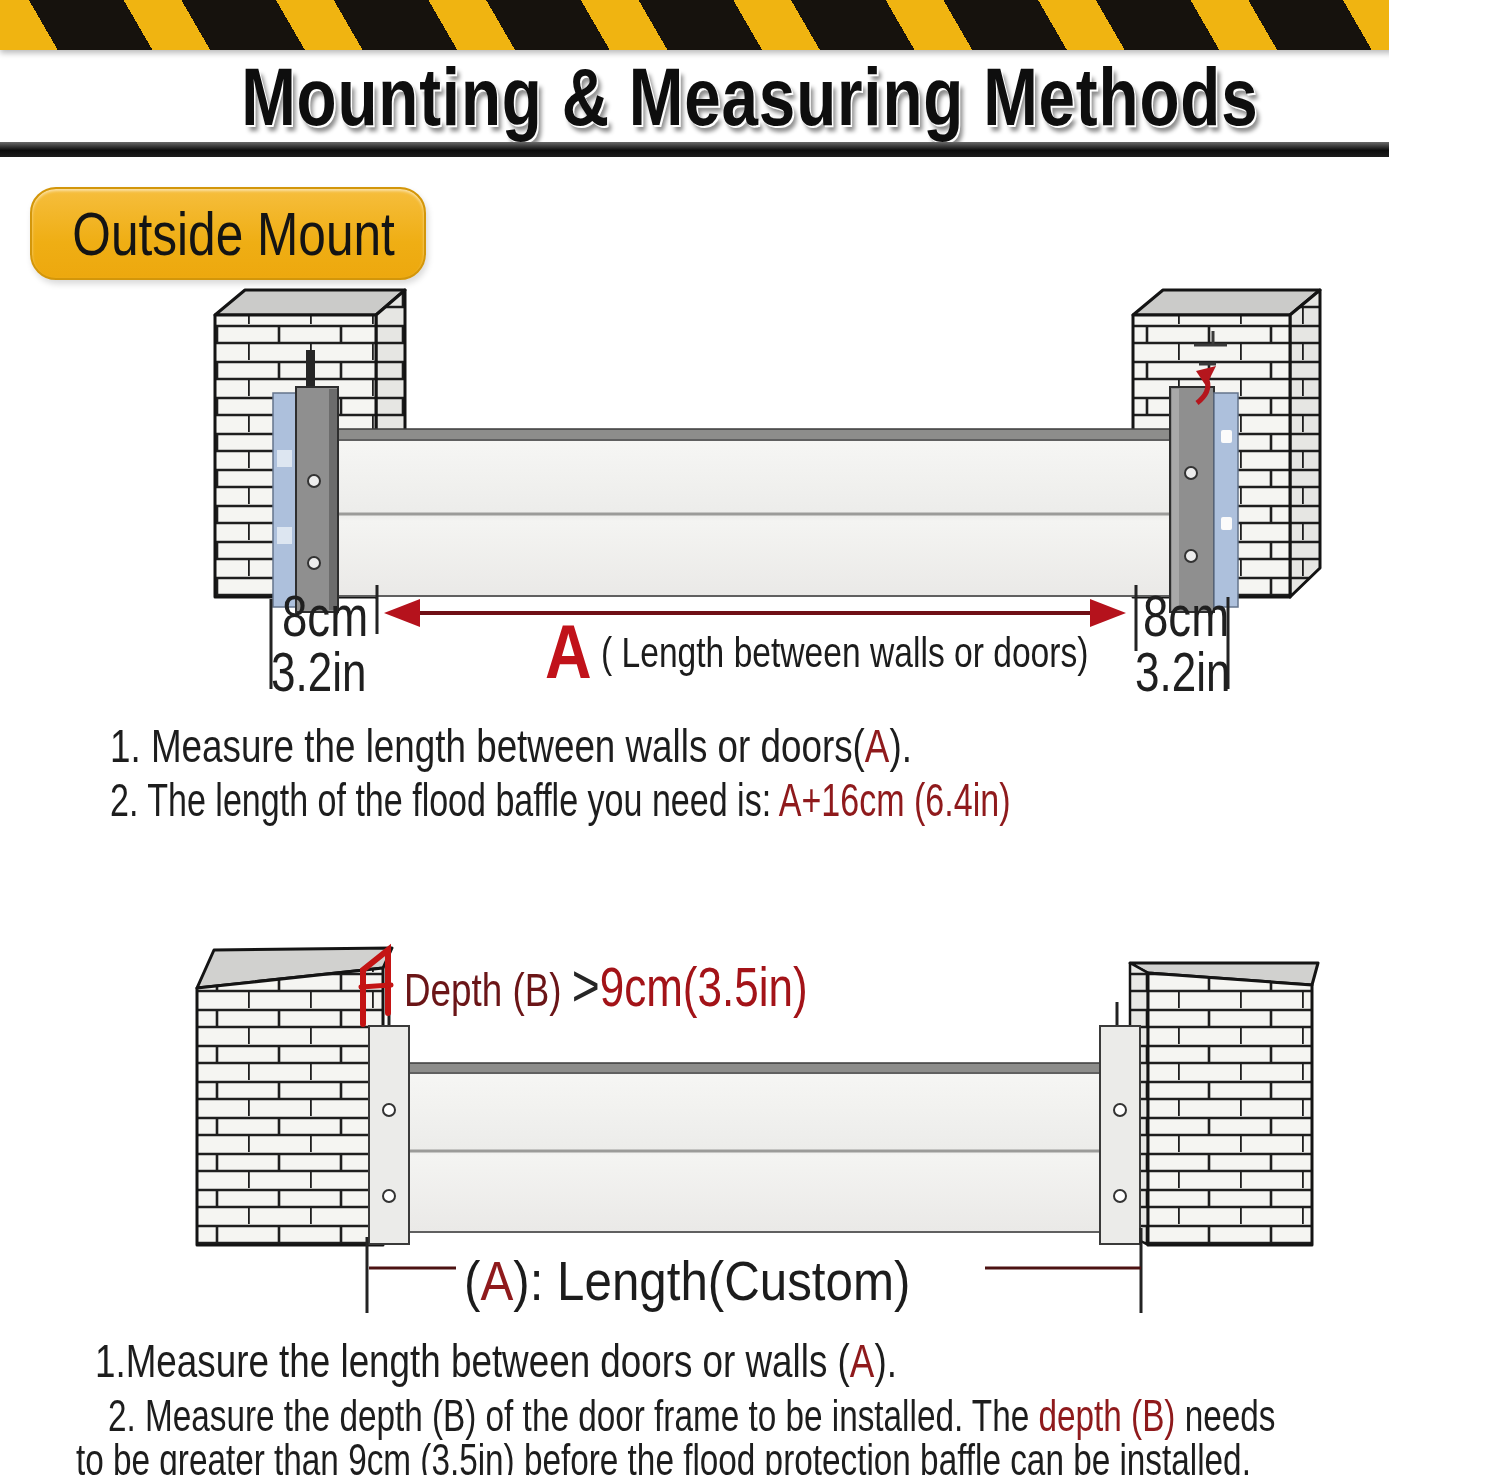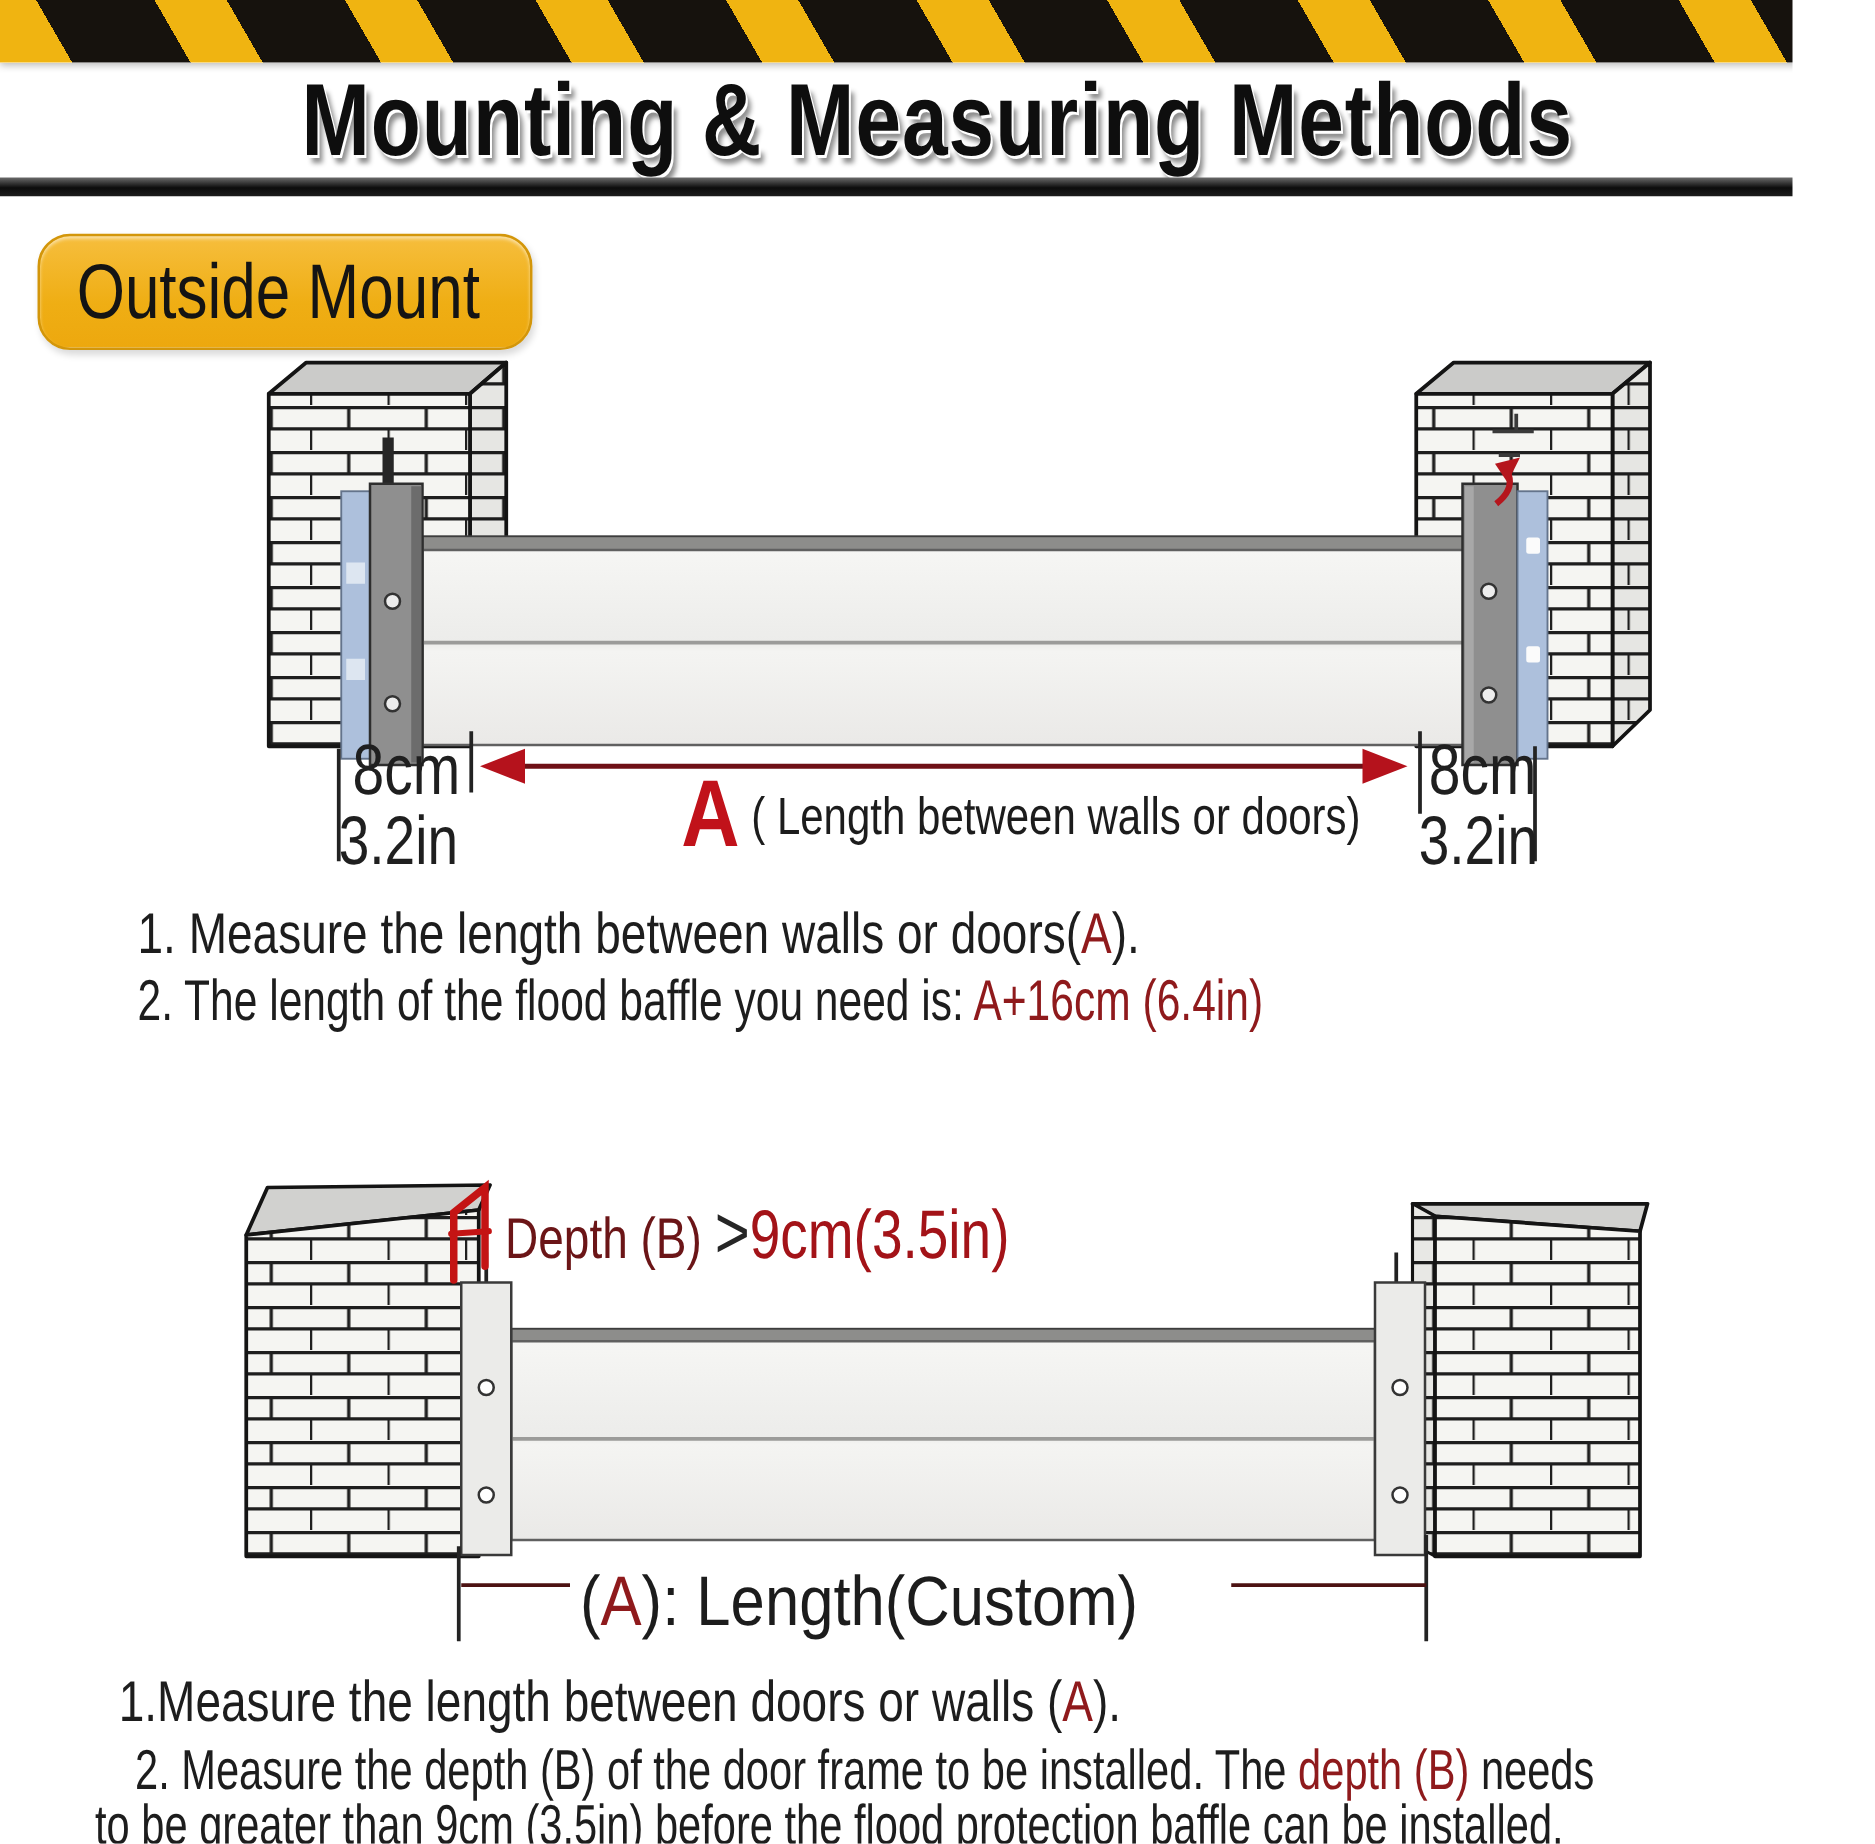--- a/index.html
+++ b/index.html
@@ -1,35 +1,35 @@
 <!DOCTYPE html>
 <html><head>
 <meta charset="utf-8">
 <style>
   html,body { margin:0; padding:0; background:#ffffff; }
   .page { position:relative; width:1389px; height:1475px; background:#ffffff; overflow:hidden;
-          font-family:"Liberation Sans", sans-serif;padding-left:45px; }
+          font-family:"Liberation Sans", sans-serif; }
   .abs { position:absolute; }
   .sq   { transform:scaleX(0.80); transform-origin:0 0; white-space:nowrap; }
   .sq74 { transform:scaleX(0.74); transform-origin:0 0; white-space:nowrap; }
   .sq88 { transform:scaleX(0.88); transform-origin:0 0; white-space:nowrap; }
 
   .hazard { left:0; top:0; width:1500px; height:50px;
             background:repeating-linear-gradient(60deg, #f0b411 0 50px, #16120d 50px 132px);
             box-shadow:0 3px 6px rgba(0,0,0,.28); }
   .titlebar { left:0; top:52px; width:1500px; height:90px; display:flex; align-items:center; justify-content:center; }
   .title { font-size:82px; font-weight:bold; color:#0e0e0e; letter-spacing:1px; white-space:nowrap;
            transform:scaleX(0.80); transform-origin:center;
            text-shadow:2px 2px 0 #ffffff, 5px 6px 5px rgba(0,0,0,.45); }
   .bar { left:0; top:142px; width:1500px; height:15px;
          background:linear-gradient(180deg,#6a6a6a 0%, #0c0c0c 55%, #1d1d1d 100%); }
 
   .badge { background:linear-gradient(180deg,#f6be3d 0%, #efae14 60%, #eda80e 100%);
            border:2px solid #d3960a; border-radius:26px;
-           display:flex; align-items:center; justify-content:flex-end;
+           display:flex; align-items:center; justify-content:flex-start;
            box-shadow:2px 4px 6px rgba(0,0,0,.15), inset 0 2px 3px rgba(255,255,255,.55); }
   .badge span { font-size:62px; color:#141414; transform:scaleX(0.80); white-space:nowrap; }
 
   .num  { font-size:57px; color:#1f1f1f; }
   .num2 { font-size:55px; color:#1f1f1f; }
   .instr { font-size:46px; color:#1d1d1d; }
   .instr45 { font-size:45px; color:#1d1d1d; }
   .maroon { color:#8f1a1c; }
   .bigA { font-size:76px; font-weight:800; color:#c1121a; transform:scaleX(0.85); transform-origin:0 0; }
   .spanlabel { font-size:42px; color:#1c1c1c; }

